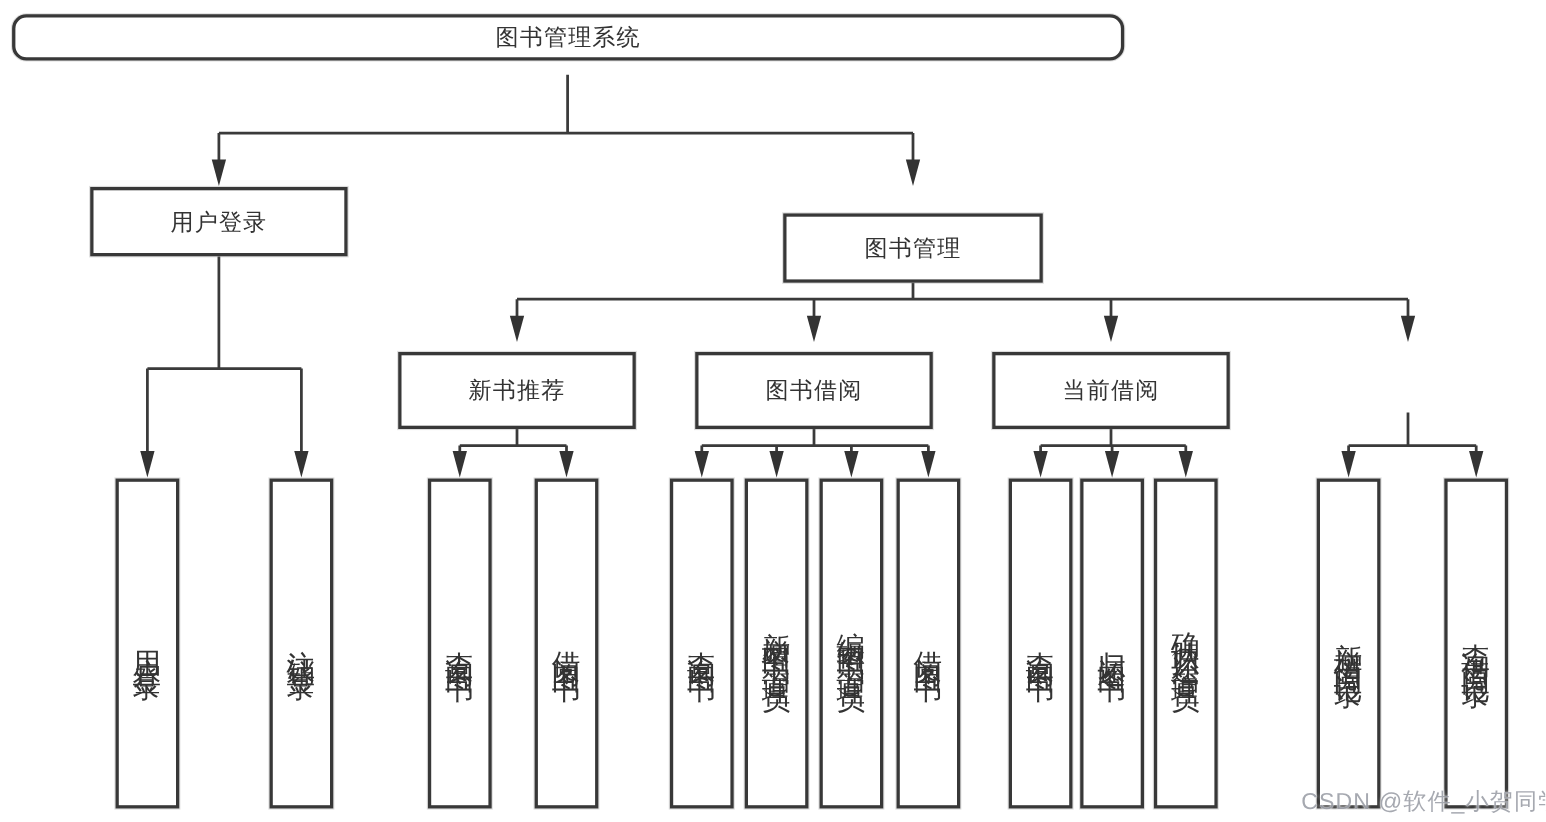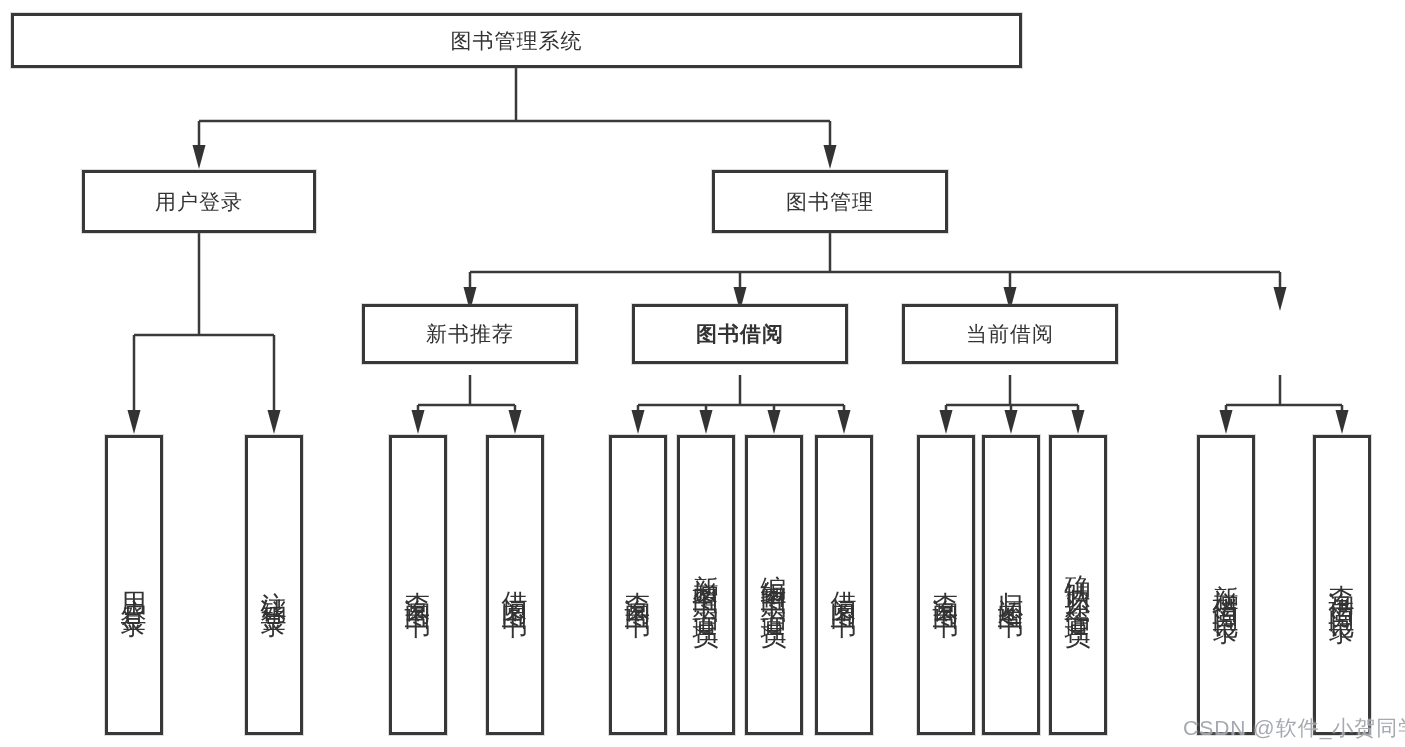--- a/index.html
+++ b/index.html
@@ -31,23 +31,23 @@
     align-items: center;
     justify-content: center;
     z-index: 2;
   }
   .hnode {
     font-size: 21px;
     color: #333333;
     letter-spacing: 1px;
     white-space: nowrap;
   }
-  .node-root   { left: 11px;   top: 13px;  width: 1011px; height: 55px; }
+  .node-root   { left: 11px;   top: 13px;  width: 1011px; height: 42px; border-radius: 13px; }
   .node-l2     { top: 170px; height: 63px; }
-  .node-l3     { top: 304px; height: 60px; width: 216px; }
+  .node-l3     { top: 320px; height: 70px; width: 216px; }
   .vleaf {
     top: 435px;
     width: 58px;
     height: 300px;
   }
   .vleaf .vtext {
     writing-mode: vertical-rl;
     text-orientation: mixed;
     font-size: 26px;
     line-height: 1;
@@ -102,24 +102,24 @@
       <polygon points="1004.5,410 1017.5,410 1011,434"></polygon>
       <polygon points="1071.5,410 1084.5,410 1078,434"></polygon>
       <polygon points="1219.5,410 1232.5,410 1226,434"></polygon>
       <polygon points="1335.5,410 1348.5,410 1342,434"></polygon>
     </g>
   </svg>
 
   <div class="node hnode node-root">图书管理系统</div>
 
   <div class="node hnode node-l2" style="left:82px;width:234px;">用户登录</div>
-  <div class="node hnode node-l2" style="left:712px;width:236px;">图书管理</div>
+  <div class="node hnode node-l2" style="left:712px;width:236px;margin-top:24px;">图书管理</div>
 
   <div class="node hnode node-l3" style="left:362px;">新书推荐</div>
-  <div class="node hnode node-l3" style="left:632px;font-weight:bold;">图书借阅</div>
+  <div class="node hnode node-l3" style="left:632px;">图书借阅</div>
   <div class="node hnode node-l3" style="left:902px;text-align:right;">当前借阅</div>
 
   <div class="node vleaf" style="left:105px;">
     <span class="vtext">用户登录</span>
   </div>
   <div class="node vleaf" style="left:245px;">
     <span class="vtext">注销登录</span>
   </div>
 
   <div class="node vleaf" style="left:389px;">

